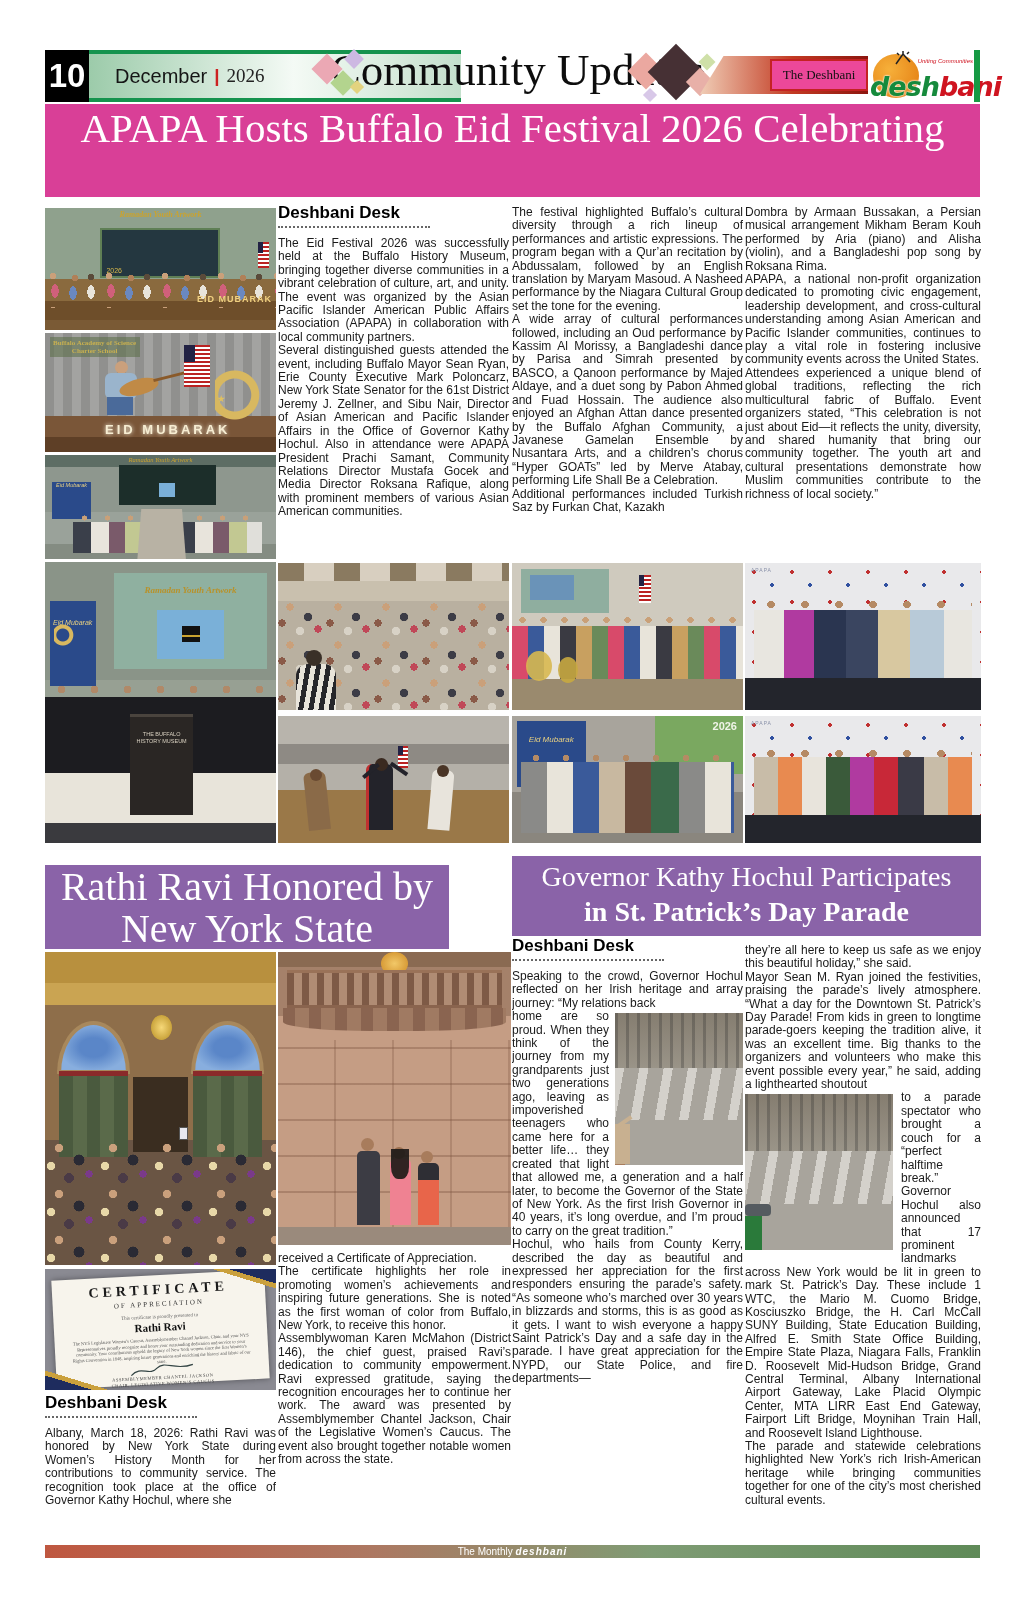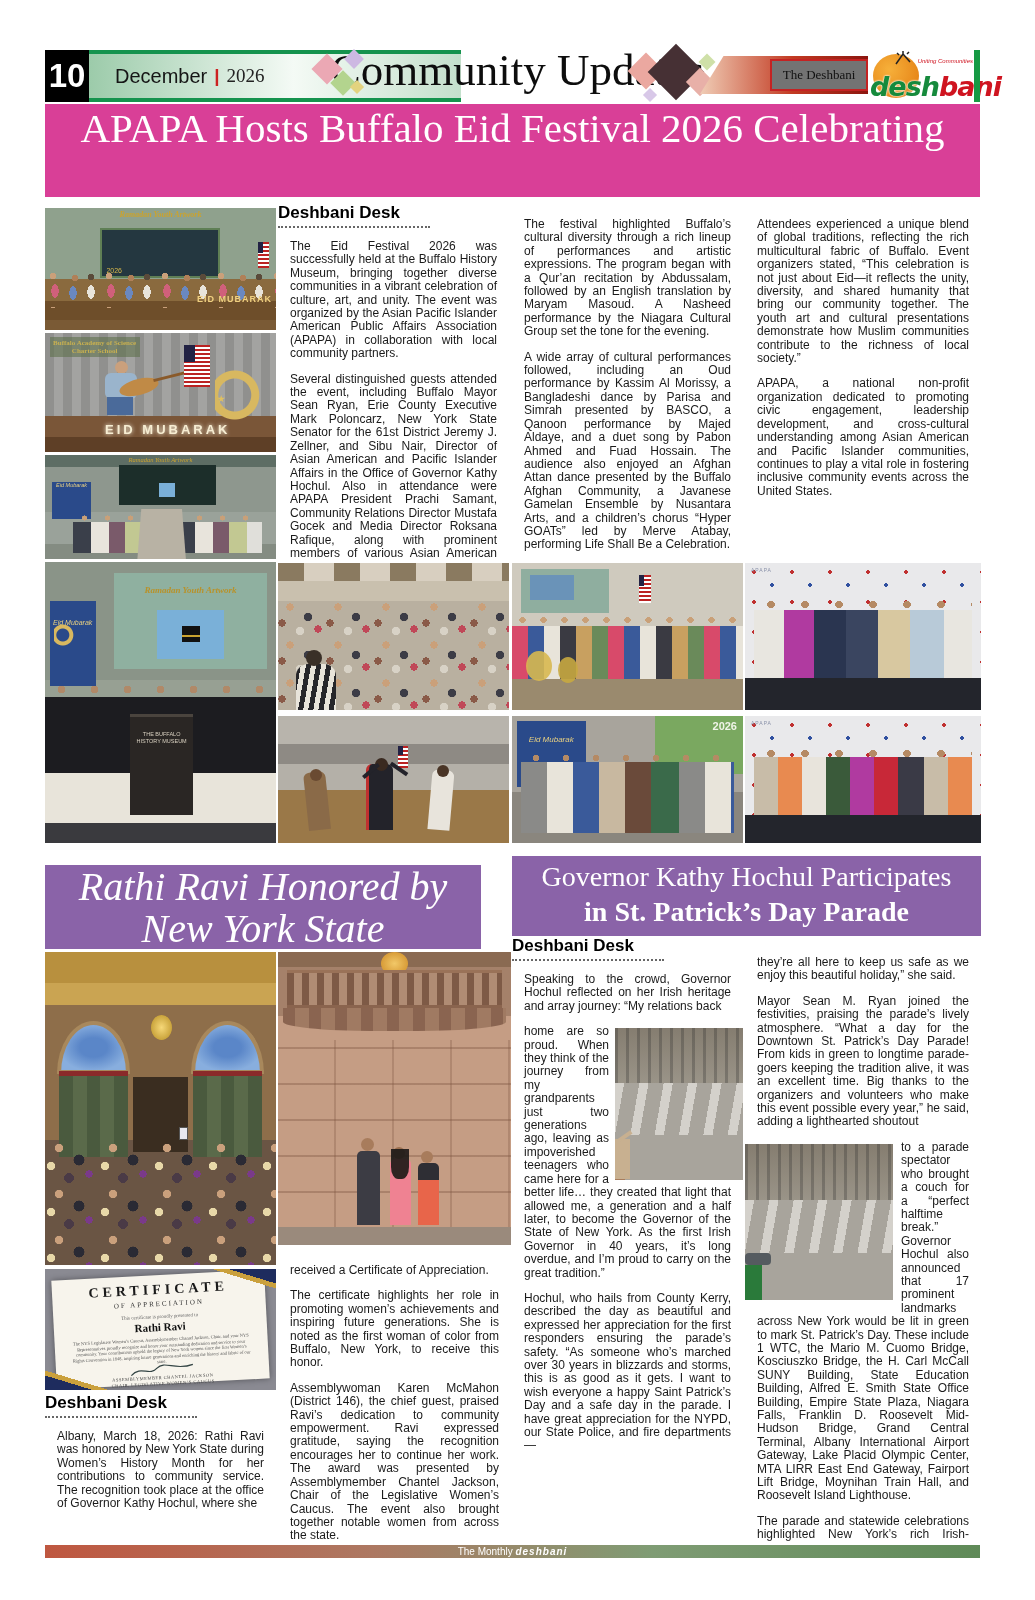--- a/index.html
+++ b/index.html
@@ -27,52 +27,52 @@
   #d3{left:347px;top:52px;width:14px;height:14px;background:#cdb9e2;}
   #d4{left:352px;top:82px;width:10px;height:10px;background:#e3d37f;}
   #d5{left:633px;top:58px;width:26px;height:26px;background:#eba8a0;}
   #d6{left:656px;top:52px;width:40px;height:40px;background:#463034;}
   #d7{left:690px;top:72px;width:20px;height:20px;background:#e8b0a8;}
   #d8{left:701px;top:56px;width:12px;height:12px;background:#cfe0a8;}
   #d9{left:645px;top:90px;width:10px;height:10px;background:#d8c8e8;}
   #redbar{left:700px;top:56px;width:168px;height:38px;
           background:linear-gradient(to right,#f0cdb6,#c23a22 55%,#8c160f);
           clip-path:polygon(14% 0,100% 0,100% 100%,0 100%);}
-  #masthead-box{left:770px;top:59px;width:98px;height:32px;background:#737373;border:2px solid #c42222;
+  #masthead-box{left:770px;top:59px;width:98px;height:32px;background:#ec4899;border:2px solid #c42222;
           box-sizing:border-box;display:flex;align-items:center;justify-content:center;
           font-family:"Liberation Serif",serif;font-size:13px;color:#111;}
   #logo{left:868px;top:50px;width:106px;height:52px;background:#fff;}
   #logo .disc{position:absolute;left:5px;top:4px;width:46px;height:44px;border-radius:50%;
           background:radial-gradient(circle at 35% 35%,#f6b03a,#e2790f);}
   #logo .word{position:absolute;left:2px;bottom:0px;font-size:27px;font-weight:bold;font-style:italic;
           letter-spacing:-1px;font-family:"DejaVu Sans",sans-serif;white-space:nowrap;}
   #logo .g{color:#168a3c;text-shadow:0 0 2px #fff,0 0 2px #fff;}
   #logo .r{color:#cf1420;}
   #logo .tag{position:absolute;right:1px;top:8px;font-size:6px;color:#cf1420;font-style:italic;}
   #logo .ant{position:absolute;left:24px;top:0;}
   #greenstrip{left:974px;top:50px;width:6px;height:52px;background:#169a44;}
 
   
   #banner-eid{left:45px;top:104px;width:935px;height:93px;background:#d93f97;color:#fff;
           font-family:"Liberation Serif",serif;text-align:center;}
   #banner-eid .bh1{font-size:41px;line-height:48px;}
   #banner-eid .bh2{font-size:40px;line-height:43px;}
   .pbanner{background:#8a63a8;color:#fff;font-family:"Liberation Serif",serif;text-align:center;position:absolute;}
-  #banner-rathi{left:45px;top:865px;width:436px;height:84px;font-style:italic;}
+  #banner-rathi{left:45px;top:865px;width:404px;height:84px;}
   #banner-rathi .l1{font-size:40px;line-height:44px;margin-top:0px;}
   #banner-rathi .l2{font-size:40px;line-height:40px;}
   #banner-parade{left:512px;top:856px;width:469px;height:80px;}
   #banner-parade .l1{font-size:28px;line-height:38px;margin-top:2px;}
   #banner-parade .l2{font-size:28px;line-height:32px;font-weight:bold;}
 
   
   .col{position:absolute;}
   .byline{font-size:17px;font-weight:bold;color:#000000;font-family:"Liberation Sans",sans-serif;}
   .rule{width:152px;border-bottom:2px dotted #666;margin:3px 0 9px;}
-  .bt p{margin:12px;font-size:12px;line-height:13.4px;text-align:justify;color:#1a1a1a;}
+  .bt p{margin:0;font-size:12px;line-height:13.4px;text-align:justify;color:#1a1a1a;}
   #eid-c1{left:278px;top:203px;width:231px;height:355px;overflow:hidden;}
   #eid-c2{left:512px;top:206px;width:231px;height:354px;overflow:hidden;}
   #eid-c3{left:745px;top:206px;width:236px;height:356px;overflow:hidden;}
   #rathi-c1{left:45px;top:1393px;width:231px;height:150px;overflow:hidden;}
   #rathi-c2{left:278px;top:1252px;width:233px;height:290px;overflow:hidden;}
   #par-c1{left:512px;top:936px;width:231px;height:606px;overflow:hidden;}
   #par-c2{left:745px;top:944px;width:236px;height:598px;overflow:hidden;}
   #emb1{float:right;width:128px;height:152px;margin:3px 0 3px 6px;position:relative;overflow:hidden;}
   #emb2{float:left;width:148px;height:156px;margin:3px 8px 3px 0;position:relative;overflow:hidden;}
 
@@ -407,22 +407,23 @@
     <div class="rule"></div>
     <p>The Eid Festival 2026 was successfully held at the Buffalo History Museum, bringing together diverse communities in a vibrant celebration of culture, art, and unity. The event was organized by the Asian Pacific Islander American Public Affairs Association (APAPA) in collaboration with local community partners.</p>
     <p>Several distinguished guests attended the event, including Buffalo Mayor Sean Ryan, Erie County Executive Mark Poloncarz, New York State Senator for the 61st District Jeremy J. Zellner, and Sibu Nair, Director of Asian American and Pacific Islander Affairs in the Office of Governor Kathy Hochul. Also in attendance were APAPA President Prachi Samant, Community Relations Director Mustafa Gocek and Media Director Roksana Rafique, along with prominent members of various Asian American communities.</p>
   </div>
   <div class="col bt" id="eid-c2">
     <p>The festival highlighted Buffalo’s cultural diversity through a rich lineup of performances and artistic expressions. The program began with a Qur’an recitation by Abdussalam, followed by an English translation by Maryam Masoud. A Nasheed performance by the Niagara Cultural Group set the tone for the evening.</p>
     <p>A wide array of cultural performances followed, including an Oud performance by Kassim Al Morissy, a Bangladeshi dance by Parisa and Simrah presented by BASCO, a Qanoon performance by Majed Aldaye, and a duet song by Pabon Ahmed and Fuad Hossain. The audience also enjoyed an Afghan Attan dance presented by the Buffalo Afghan Community, a Javanese Gamelan Ensemble by Nusantara Arts, and a children’s chorus “Hyper GOATs” led by Merve Atabay, performing Life Shall Be a Celebration.</p>
     <p>Additional performances included Turkish Saz by Furkan Chat, Kazakh</p>
   </div>
   <div class="col bt" id="eid-c3">
+    <p>Dombra by Armaan Bussakan, a Persian musical arrangement Mikham Beram Kouh performed by Aria (piano) and Alisha (violin), and a Bangladeshi pop song by Roksana Rima.</p>
+    <p>APAPA, a national non-profit organization dedicated to promoting civic engagement, leadership development, and cross-cultural understanding among Asian American and Pacific Islander communities, continues to play a vital role in fostering inclusive community events across the United States.</p>
     <p>Attendees experienced a unique blend of global traditions, reflecting the rich multicultural fabric of Buffalo. Event organizers stated, “This celebration is not just about Eid—it reflects the unity, diversity, and shared humanity that bring our community together. The youth art and cultural presentations demonstrate how Muslim communities contribute to the richness of local society.”</p>
-    <p>APAPA, a national non-profit organization dedicated to promoting civic engagement, leadership development, and cross-cultural understanding among Asian American and Pacific Islander communities, continues to play a vital role in fostering inclusive community events across the United States.</p>
   </div>
 
   <div class="photo" id="ph-a1">
     <div class="beam"></div>
     <div class="crowd"></div>
     <div class="f1"></div>
     <div class="f1h"></div>
   </div>
   <div class="photo" id="ph-a2">
     <div class="scr">

